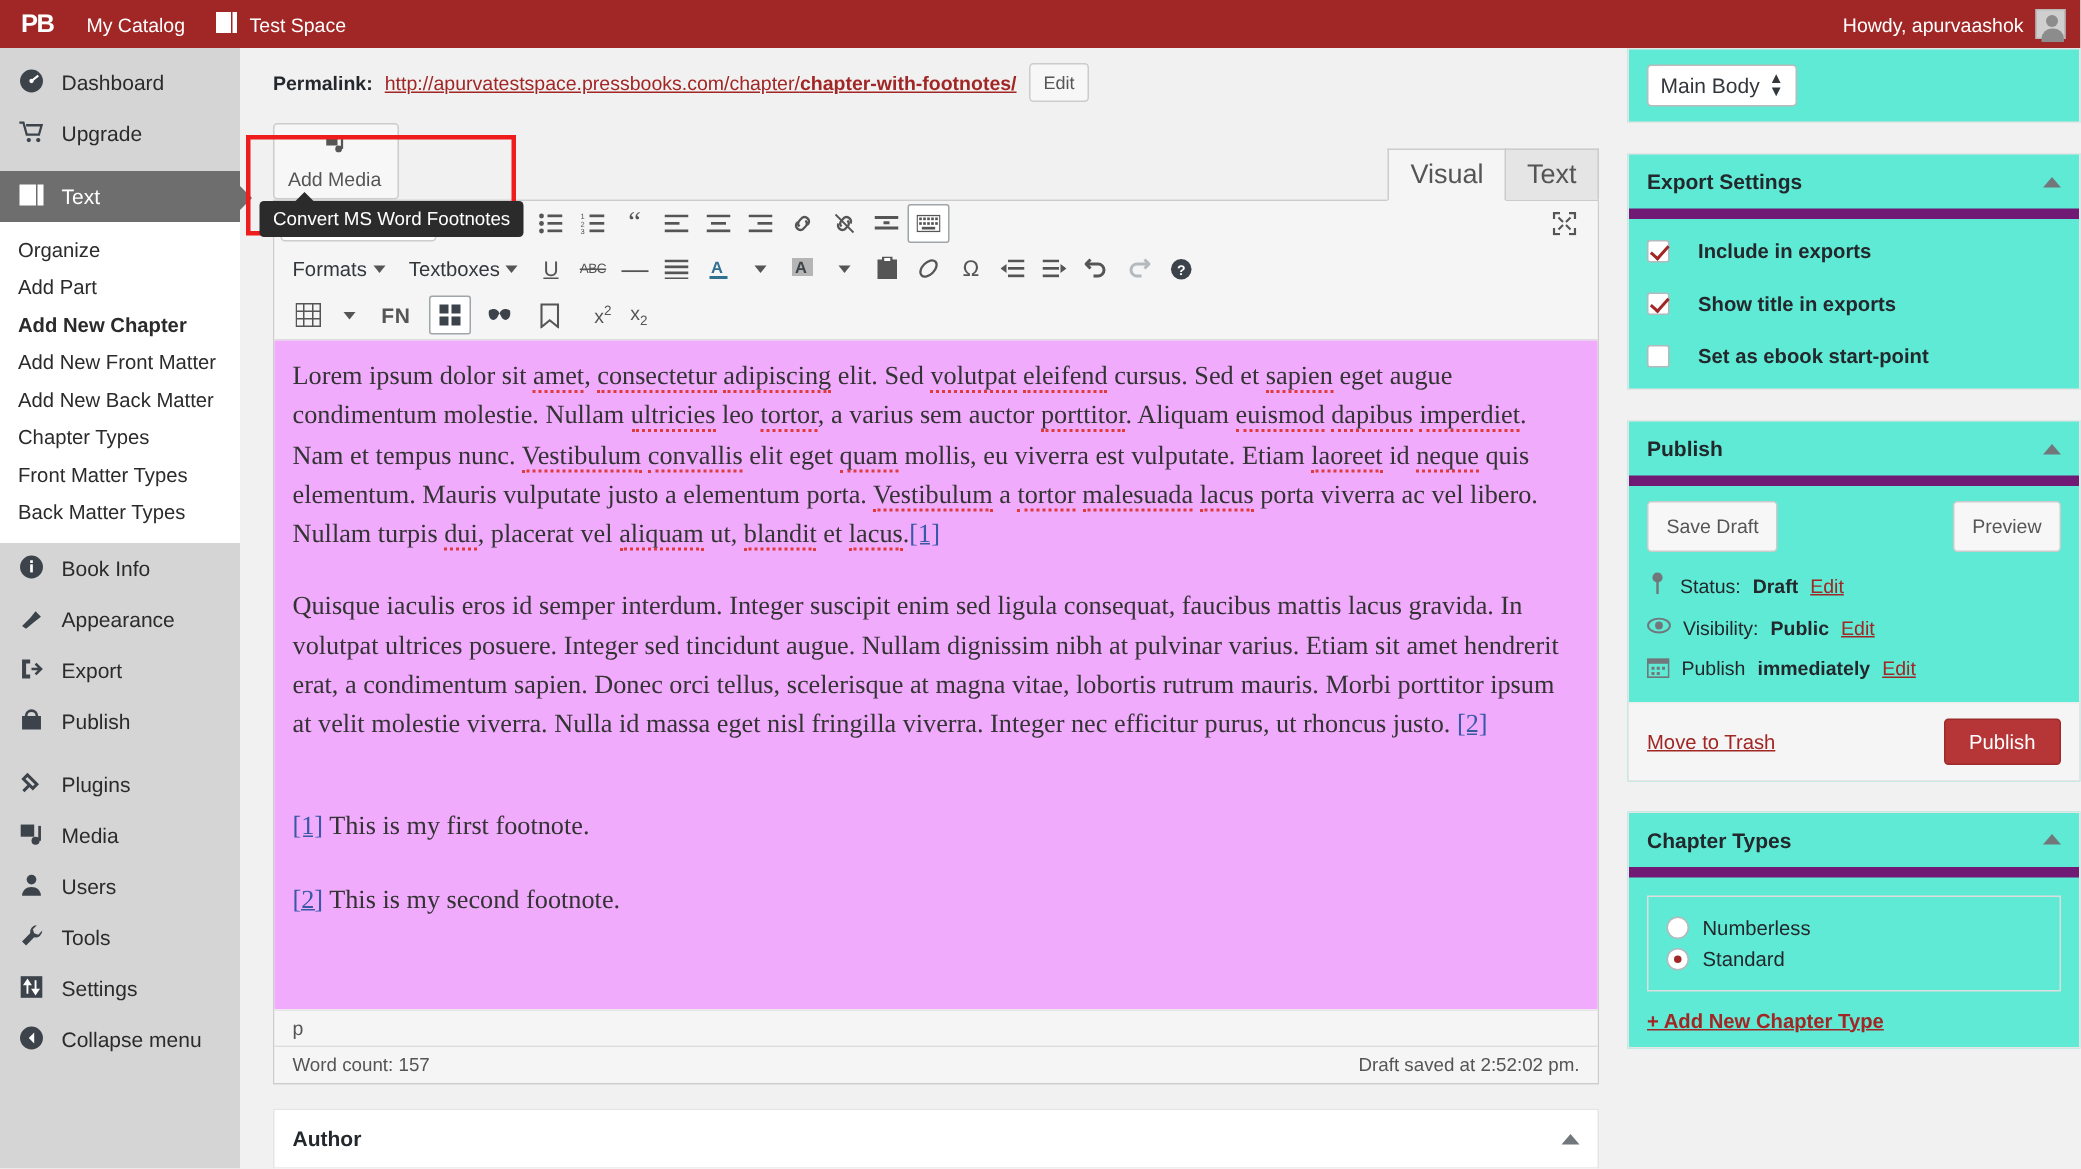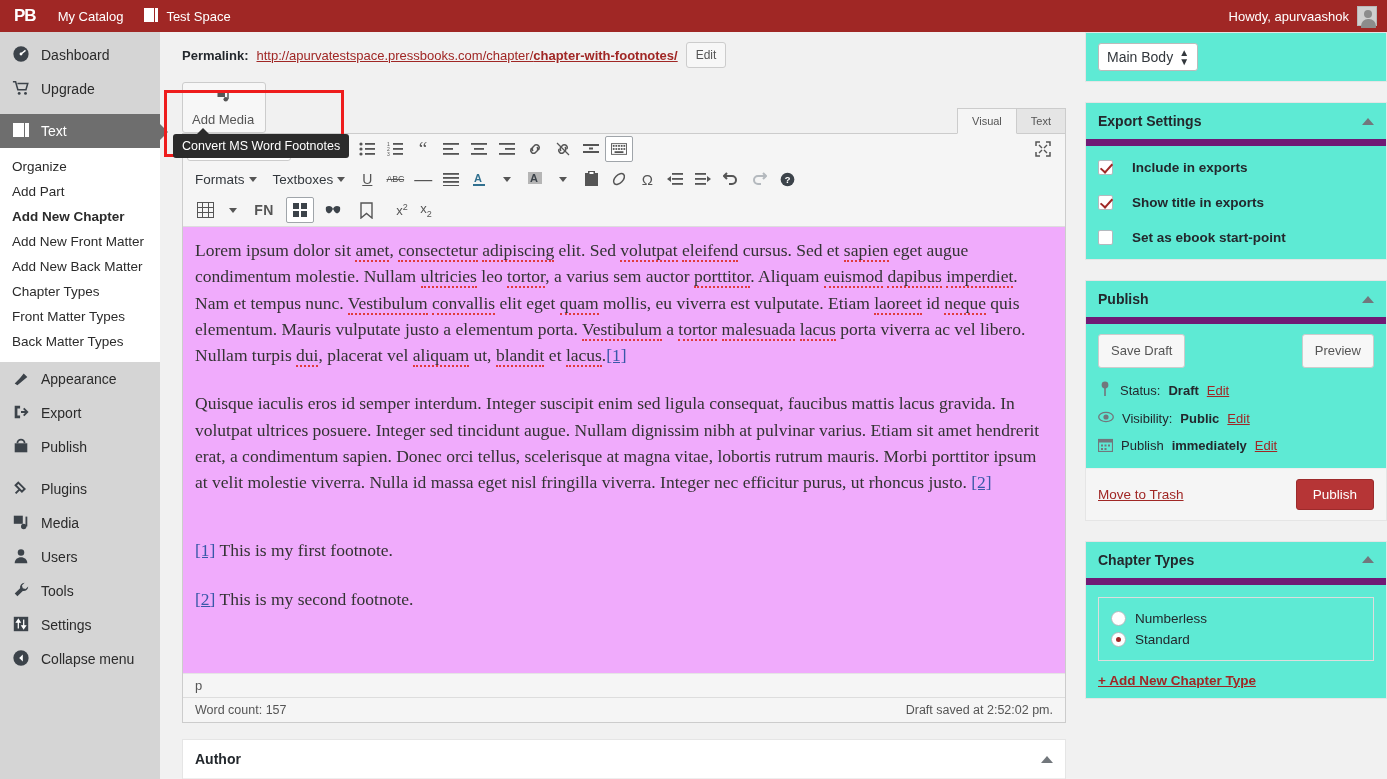--- a/index.html
+++ b/index.html
@@ -63,21 +63,21 @@
   }
 
   .editor-wrap { margin:14px 0 0 22px; width:884px; }
   .addmedia-row { display:flex; align-items:flex-end; justify-content:space-between; }
   .btn-media {
     background:#f7f7f7; border:1px solid #ccc; border-radius:3px; color:#555;
     font-size:13px; padding:5px 11px 5px 9px; display:flex; align-items:center; gap:6px; cursor:pointer;flex-direction:column;
   }
   .tabs { display:flex; align-items:flex-end; gap:0; }
   .tab {
-    font-size:11px; padding:6px 14px; border:1px solid #ccc; border-bottom:none;
+    font-size:18px; padding:6px 14px; border:1px solid #ccc; border-bottom:none;
     background:#e5e5e5; color:#555; cursor:pointer; margin-left:-1px;
   }
   .tab.active { background:#f5f5f5; border-bottom:1px solid #f5f5f5; position:relative; top:1px; }
 
   .editor-box { border:1px solid #ccc; background:#fff; width:884px; }
   .toolbar { background:#f5f5f5; border-bottom:1px solid #ddd; }
   .trow { display:flex; align-items:center; height:30px; padding:0 4px; gap:0; position:relative; }
   .tbtn {
     width:28px; height:26px; display:flex; align-items:center; justify-content:center;
     cursor:pointer; color:#555; font-size:14px; border:1px solid transparent; border-radius:2px;
@@ -237,20 +237,30 @@
     <div>Organize</div>
     <div>Add Part</div>
     <div class="sub-current">Add New Chapter</div>
     <div>Add New Front Matter</div>
     <div>Add New Back Matter</div>
     <div>Chapter Types</div>
     <div>Front Matter Types</div>
     <div>Back Matter Types</div>
   </div>
 
+  <div class="menu-item">
+    <span class="mico">
+      <svg width="18" height="18" viewBox="0 0 20 20">
+          <circle cx="10" cy="10" r="8.5" fill="#3c434a"></circle>
+          <rect x="9" y="8" width="2" height="6" fill="#fff"></rect>
+          <rect x="9" y="5" width="2" height="2" fill="#fff"></rect>
+        </svg>
+    </span>
+    <span class="label">Book Info</span>
+  </div>
   <div class="menu-item">
     <span class="mico">
       <svg width="18" height="18" viewBox="0 0 20 20">
           <path d="M3 16 L9 10 L13 5 L17 9 L12 13 L6 18 Z" fill="#3c434a"></path>
         </svg>
     </span>
     <span class="label">Appearance</span>
   </div>
   <div class="menu-item">
     <span class="mico">

